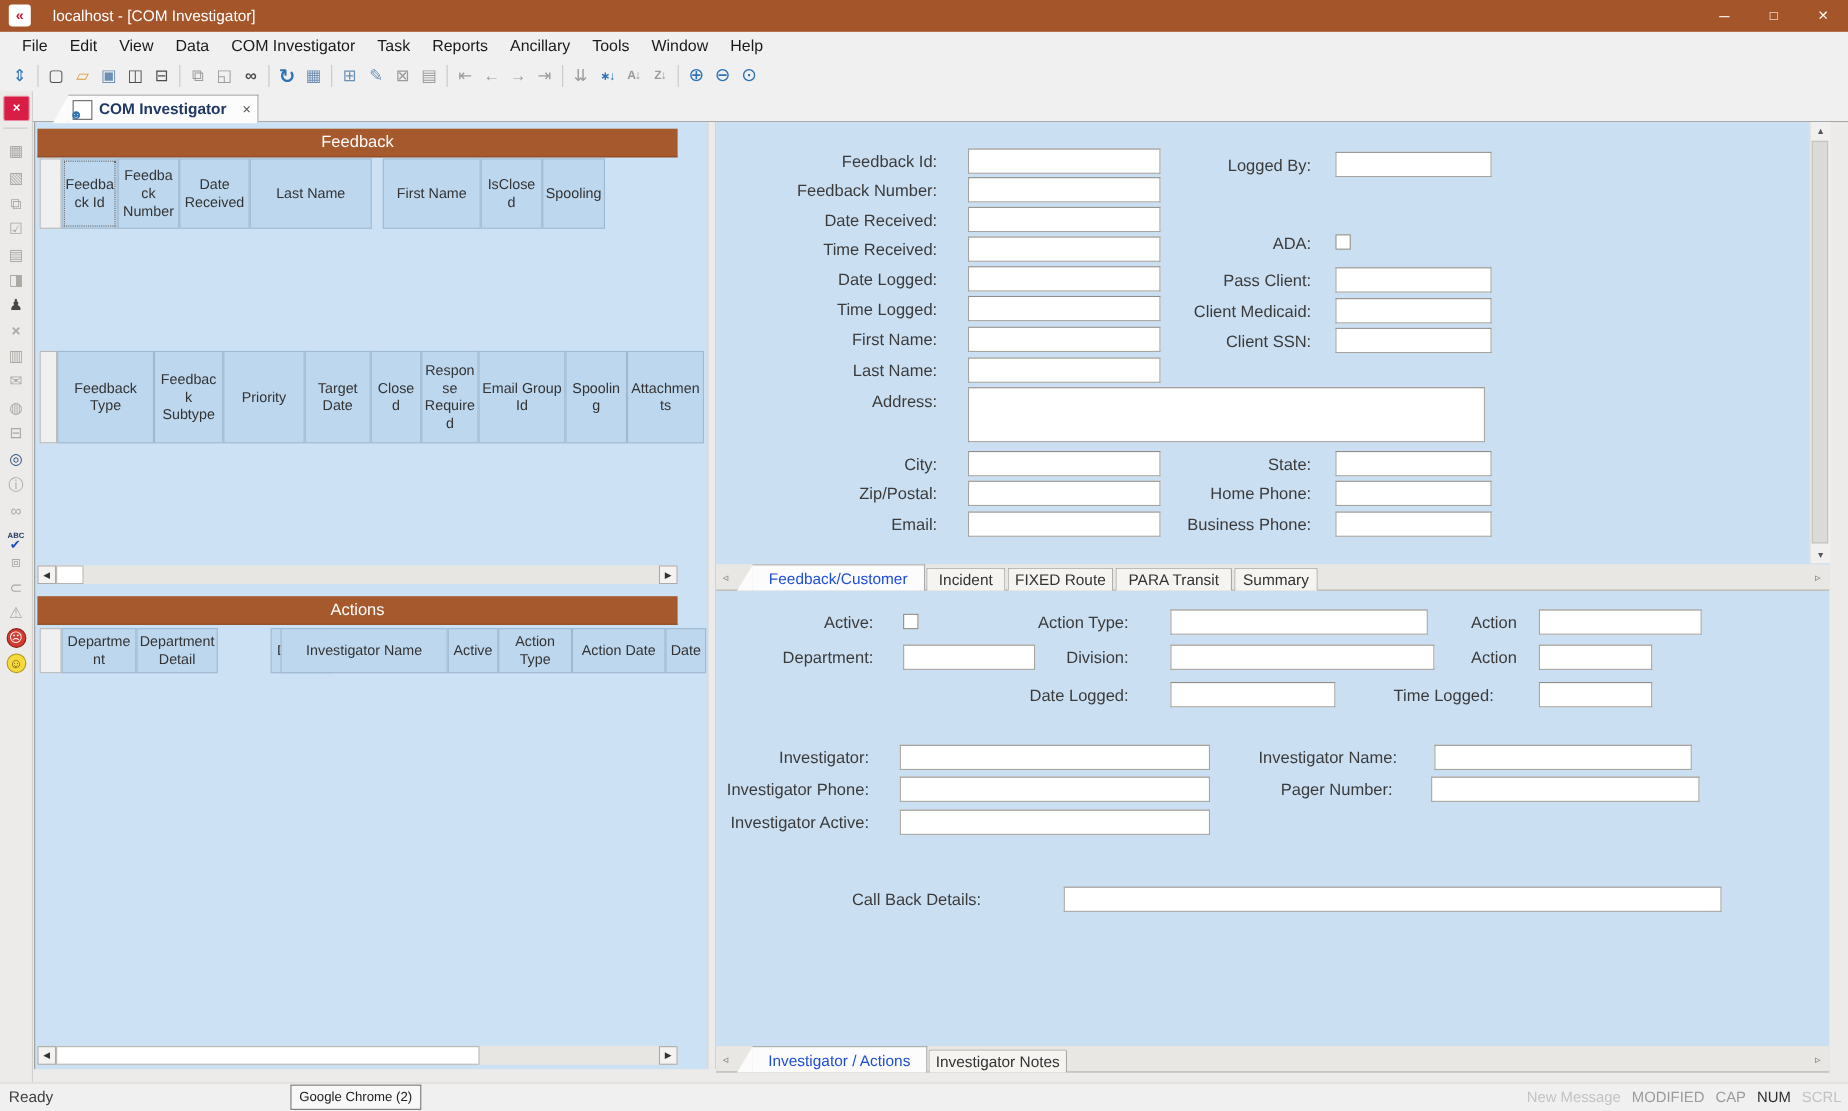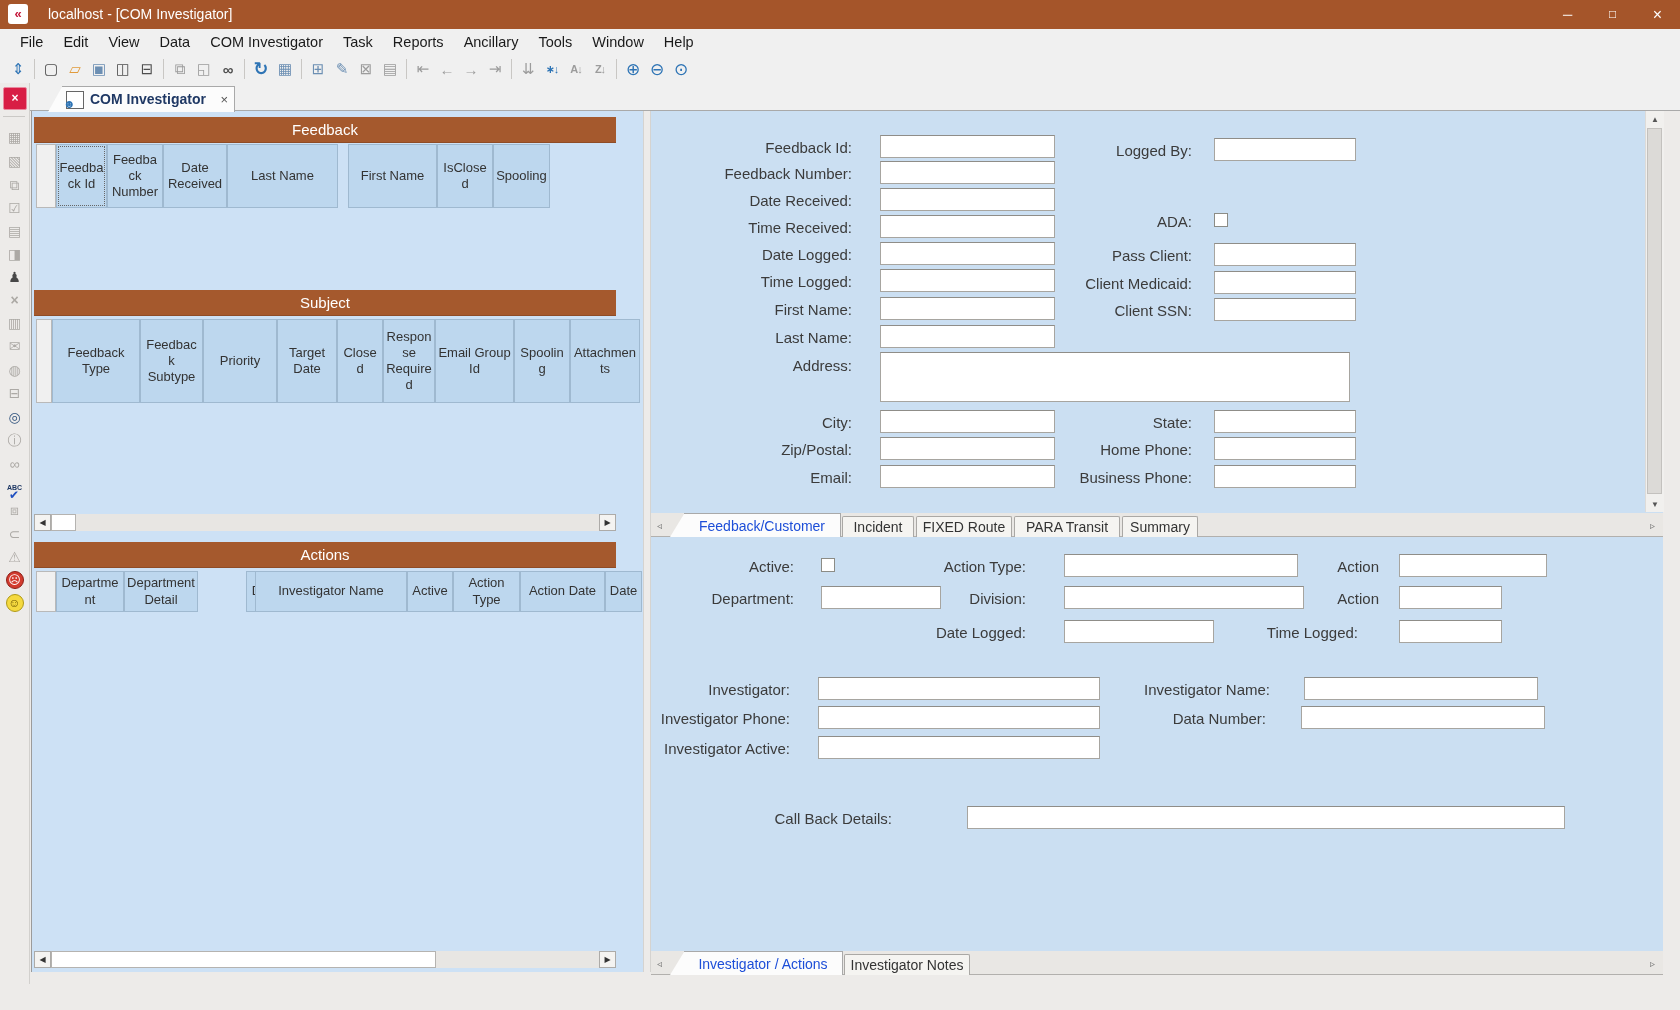--- a/index.html
+++ b/index.html
@@ -194,21 +194,20 @@
     <div class="brownbar" style="top:6px;height:25px;">Feedback</div>
     <div class="selcell" style="left:4px;top:33px;width:20px;height:64px;"></div>
     <div class="gridcell focuscell" style="left:24px;top:33px;width:51px;height:64px;">Feedback Id</div>
     <div class="gridcell" style="left:75px;top:33px;width:56px;height:64px;">Feedback Number</div>
     <div class="gridcell" style="left:131px;top:33px;width:64px;height:64px;">Date Received</div>
     <div class="gridcell" style="left:195px;top:33px;width:111px;height:64px;">Last Name</div>
     <div class="gridcell" style="left:316px;top:33px;width:89px;height:64px;">First Name</div>
     <div class="gridcell" style="left:405px;top:33px;width:56px;height:64px;">IsClosed</div>
     <div class="gridcell" style="left:461px;top:33px;width:57px;height:64px;">Spooling</div>
 
-    <div class="brownbar" style="top:179px;height:25px;">Subject</div>
     <div class="selcell" style="left:4px;top:208px;width:16px;height:84px;"></div>
     <div class="gridcell" style="left:20px;top:208px;width:88px;height:84px;">Feedback Type</div>
     <div class="gridcell" style="left:108px;top:208px;width:63px;height:84px;">Feedback Subtype</div>
     <div class="gridcell" style="left:171px;top:208px;width:74px;height:84px;">Priority</div>
     <div class="gridcell" style="left:245px;top:208px;width:60px;height:84px;">Target Date</div>
     <div class="gridcell" style="left:305px;top:208px;width:46px;height:84px;">Closed</div>
     <div class="gridcell" style="left:351px;top:208px;width:52px;height:84px;">Response Required</div>
     <div class="gridcell" style="left:403px;top:208px;width:79px;height:84px;">Email Group Id</div>
     <div class="gridcell" style="left:482px;top:208px;width:56px;height:84px;">Spooling</div>
     <div class="gridcell" style="left:538px;top:208px;width:70px;height:84px;">Attachments</div>
@@ -319,32 +318,43 @@
     <div class="formlbl" style="left:559px;top:513px;width:148px;">Time Logged:</div>
     <input class="forminput" style="left: 748px; top: 509px; width: 103px;" value="">
 
     <div class="formlbl" style="left:0;top:570px;width:139px;">Investigator:</div>
     <input class="forminput" style="left: 167px; top: 566px; width: 282px;" value="">
     <div class="formlbl" style="left:429px;top:570px;width:190px;">Investigator Name:</div>
     <input class="forminput" style="left: 653px; top: 566px; width: 234px;" value="">
 
     <div class="formlbl" style="left:0;top:599px;width:139px;">Investigator Phone:</div>
     <input class="forminput" style="left: 167px; top: 595px; width: 282px;" value="">
-    <div class="formlbl" style="left:429px;top:599px;width:186px;">Data Number:</div>
+    <div class="formlbl" style="left:429px;top:599px;width:186px;">Pager Number:</div>
     <input class="forminput" style="left: 650px; top: 595px; width: 244px;" value="">
 
     <div class="formlbl" style="left:0;top:629px;width:139px;">Investigator Active:</div>
     <input class="forminput" style="left: 167px; top: 625px; width: 282px;" value="">
 
     <div class="formlbl" style="left:30px;top:699px;width:211px;">Call Back Details:</div>
     <input class="forminput" style="left: 316px; top: 695px; width: 598px;" value="">
 
     <div class="tabstrip" style="top:840px;">
       <div class="strip-line"></div>
       <div class="tabarrow" style="left:6px;">◃</div>
       <div class="slanttab atab" style="left:33px;width:158px;z-index:2;">Investigator / Actions</div>
       <div class="itab" style="left:193px;width:126px;">Investigator Notes</div>
       <div class="tabarrow" style="right:8px;">▹</div>
     </div>
   </div>
 
+  <div id="statusbar">
+    <div id="status-ready">Ready</div>
+    <div id="chromebox">Google Chrome (2)</div>
+    <div id="status-right">
+      <span class="st-dim">New Message</span>
+      <span class="st-mid">MODIFIED</span>
+      <span class="st-mid">CAP</span>
+      <span class="st-strong">NUM</span>
+      <span class="st-dim">SCRL</span>
+    </div>
+  </div>
 
 </div>
 
 </body></html>

